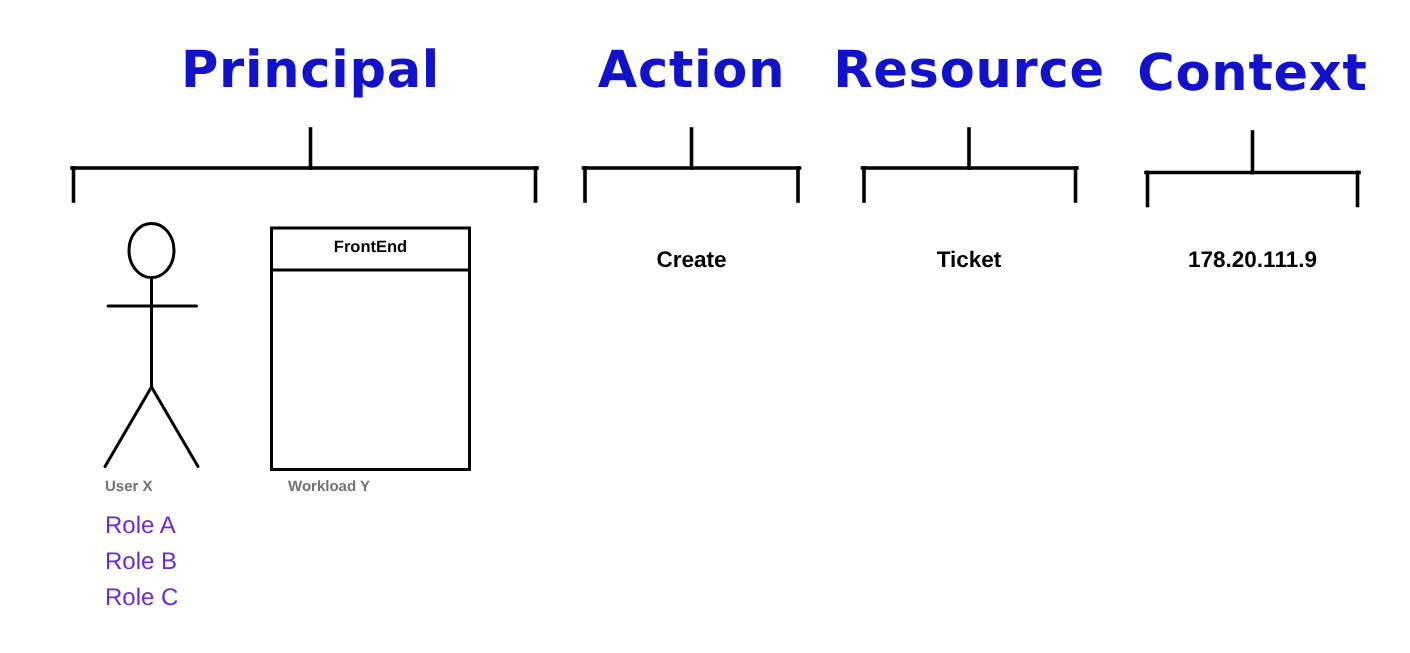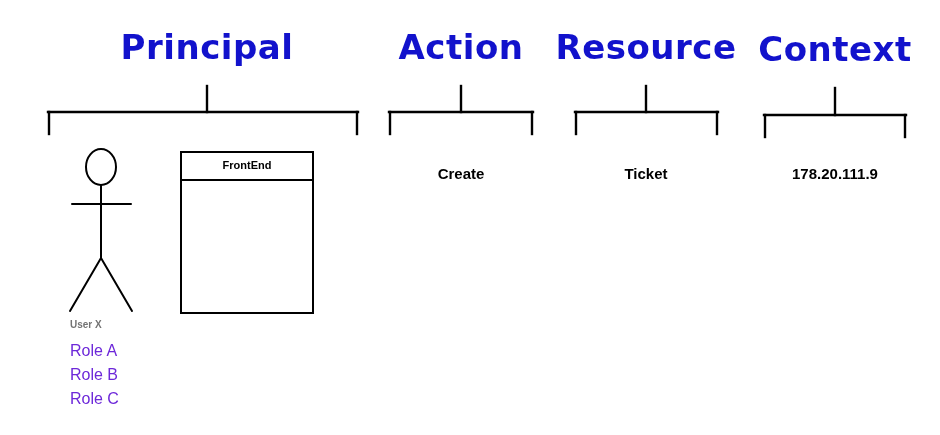--- a/index.html
+++ b/index.html
@@ -138,20 +138,21 @@
   <div class="box-title" style="left:247px; top:160px;">FrontEnd</div>
 
   <div class="entity-caption" style="left:70px; top:319px;">User X</div>
 
   <div class="role-line" style="left:70px; top:341px;">Role A</div>
 
   <div class="role-line" style="left:70px; top:365px;">Role B</div>
 
   <div class="role-line" style="left:70px; top:389px;">Role C</div>
 
+  <div class="entity-caption" style="left:192px; top:319px;">Workload Y</div>
 
   <div class="leaf-label" style="left:461px; top:165px;">Create</div>
 
   <div class="leaf-label" style="left:646px; top:165px;">Ticket</div>
 
   <div class="leaf-label" style="left:835px; top:165px;">178.20.111.9</div>
 
 
 </div>
 

